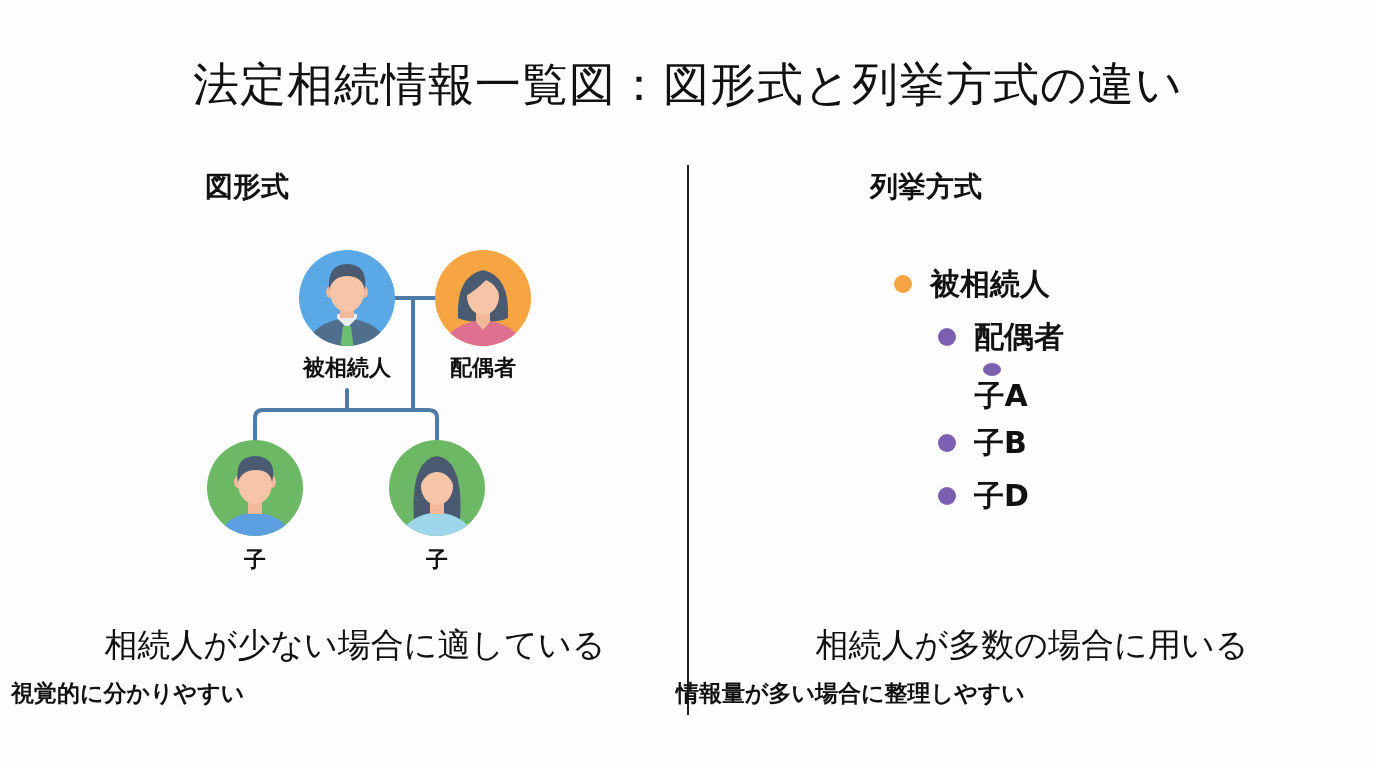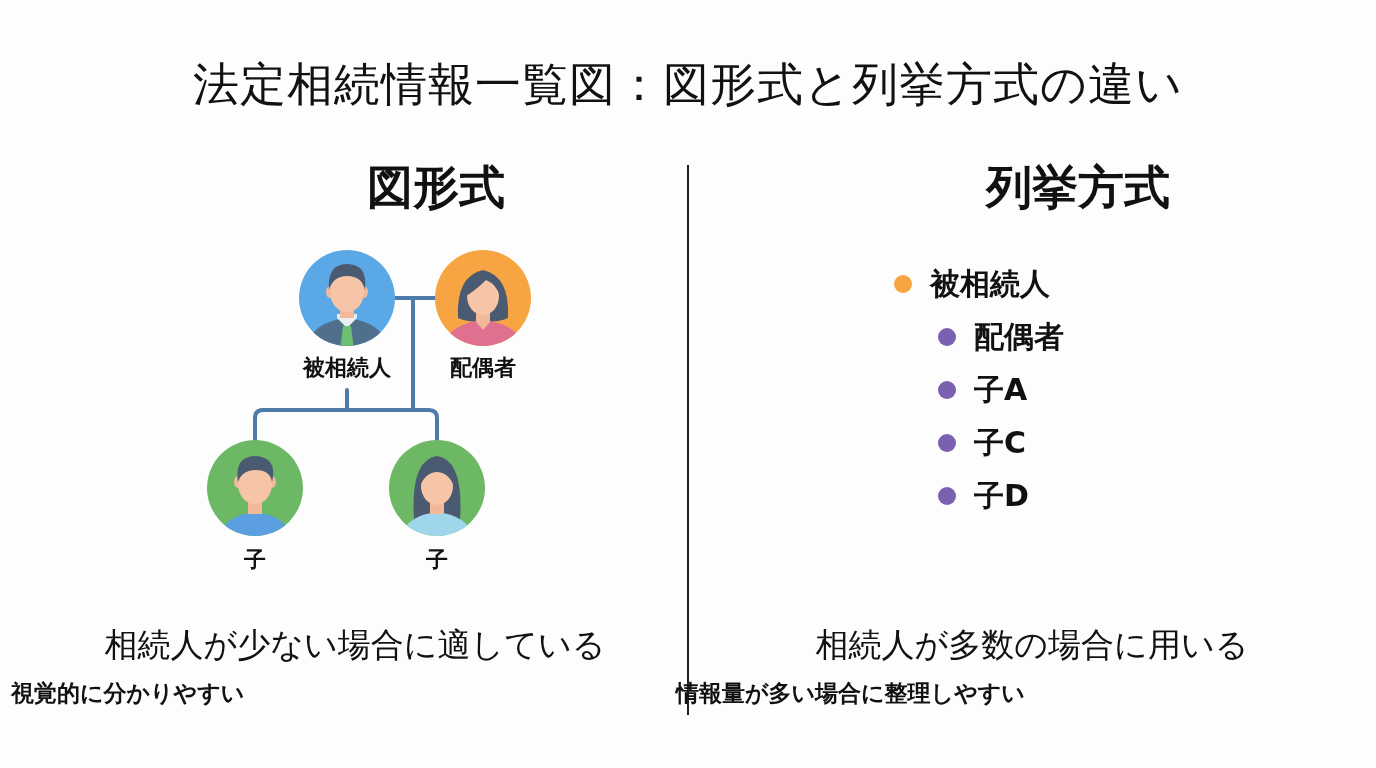--- a/index.html
+++ b/index.html
@@ -19,22 +19,22 @@
   .title {
     left: 0; width: 1376px; top: 52px;
     text-align: center;
     font-size: 46px;
     font-weight: normal;
     letter-spacing: 1px;
     line-height: 64px;
   }
   .section-heading {
     width: 300px;
-    text-align: right;
-    font-size: 46px;
+    text-align: left;
+    font-size: 28px;
     font-weight: bold;
     line-height: 44px;
     top: 165px;
   }
   .divider {
     left: 687px; top: 165px;
     width: 2px; height: 550px;
     background: #222222;
   }
   .tree {
@@ -167,27 +167,27 @@
 
 <div class="abs" style="left:894px; top:257px;">
   <div class="list-item" style="height:53px;">
     <span class="bullet" style="background:#f7a443;"></span>
     <span>被相続人</span>
   </div>
   <div class="list-item" style="height:53px; margin-left:44px;">
     <span class="bullet" style="background:#7b5fb0;"></span>
     <span>配偶者</span>
   </div>
-  <div class="list-item" style="height:53px; margin-left:44px;">
+  <div class="list-item" style="height:53px; margin-left:44px;flex-direction:column;">
     <span class="bullet" style="background:#7b5fb0;"></span>
     <span>子A</span>
   </div>
   <div class="list-item" style="height:53px; margin-left:44px;">
     <span class="bullet" style="background:#7b5fb0;"></span>
-    <span>子C</span>
+    <span>子B</span>
   </div>
   <div class="list-item" style="height:53px; margin-left:44px;">
     <span class="bullet" style="background:#7b5fb0;"></span>
     <span>子D</span>
   </div>
 </div>
 
 <div class="abs summary-main" style="left:11px;">相続人が少ない場合に適している</div>
 <div class="abs summary-sub" style="left:11px;">視覚的に分かりやすい</div>
 <div class="abs summary-main" style="left:688px;">相続人が多数の場合に用いる</div>

